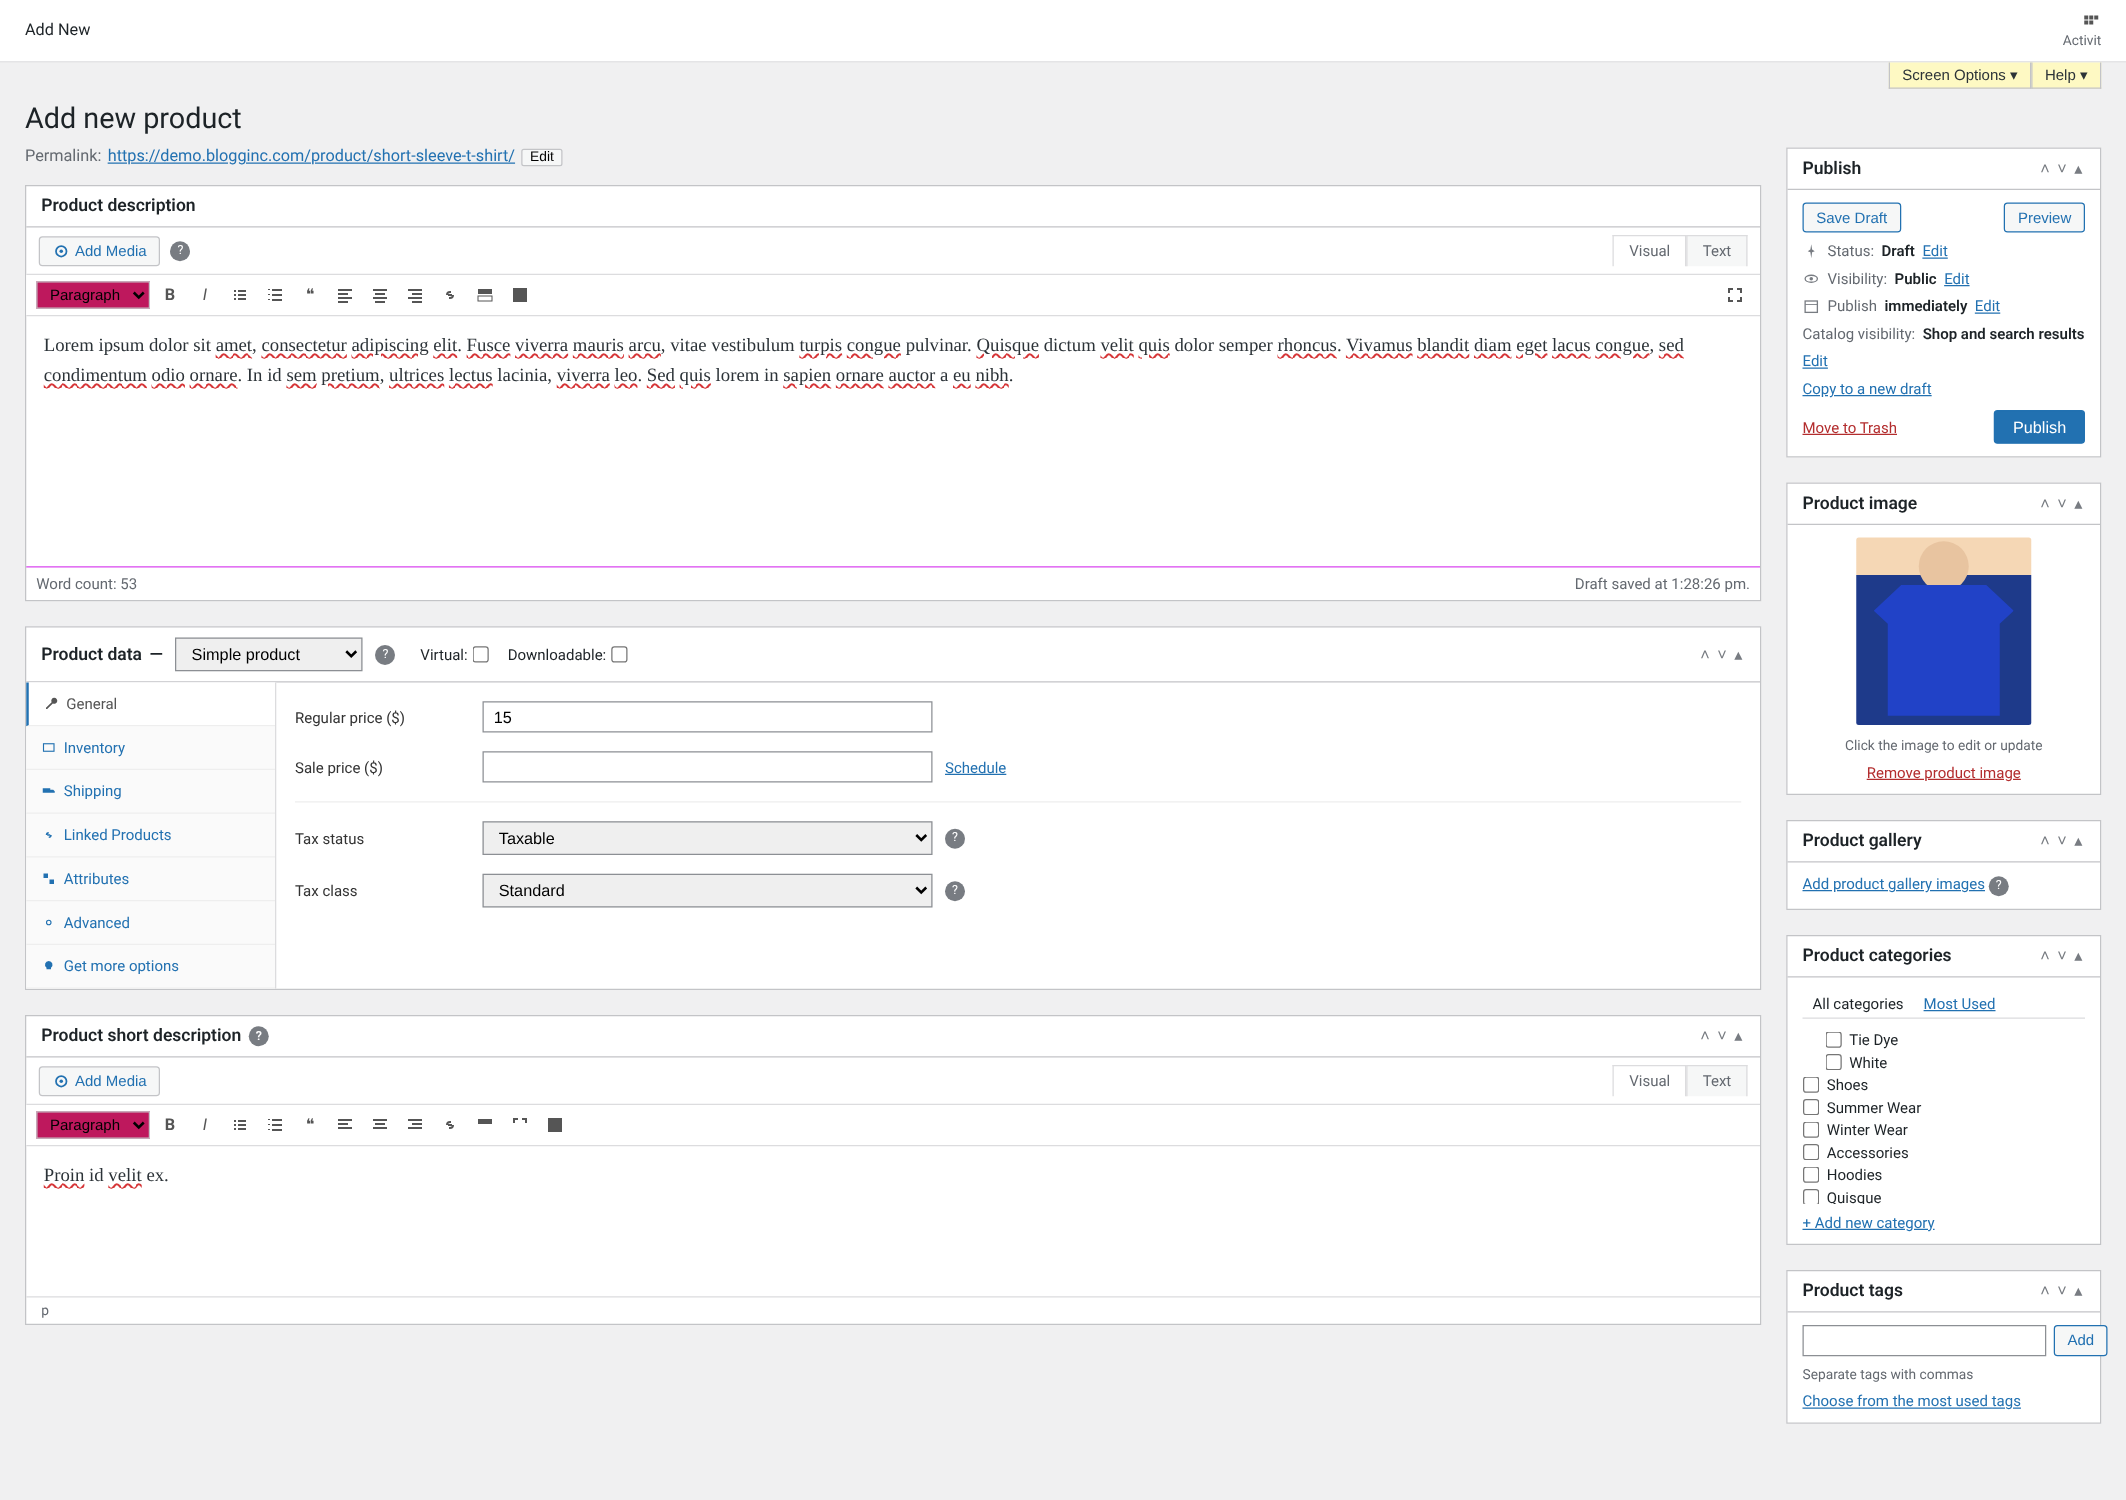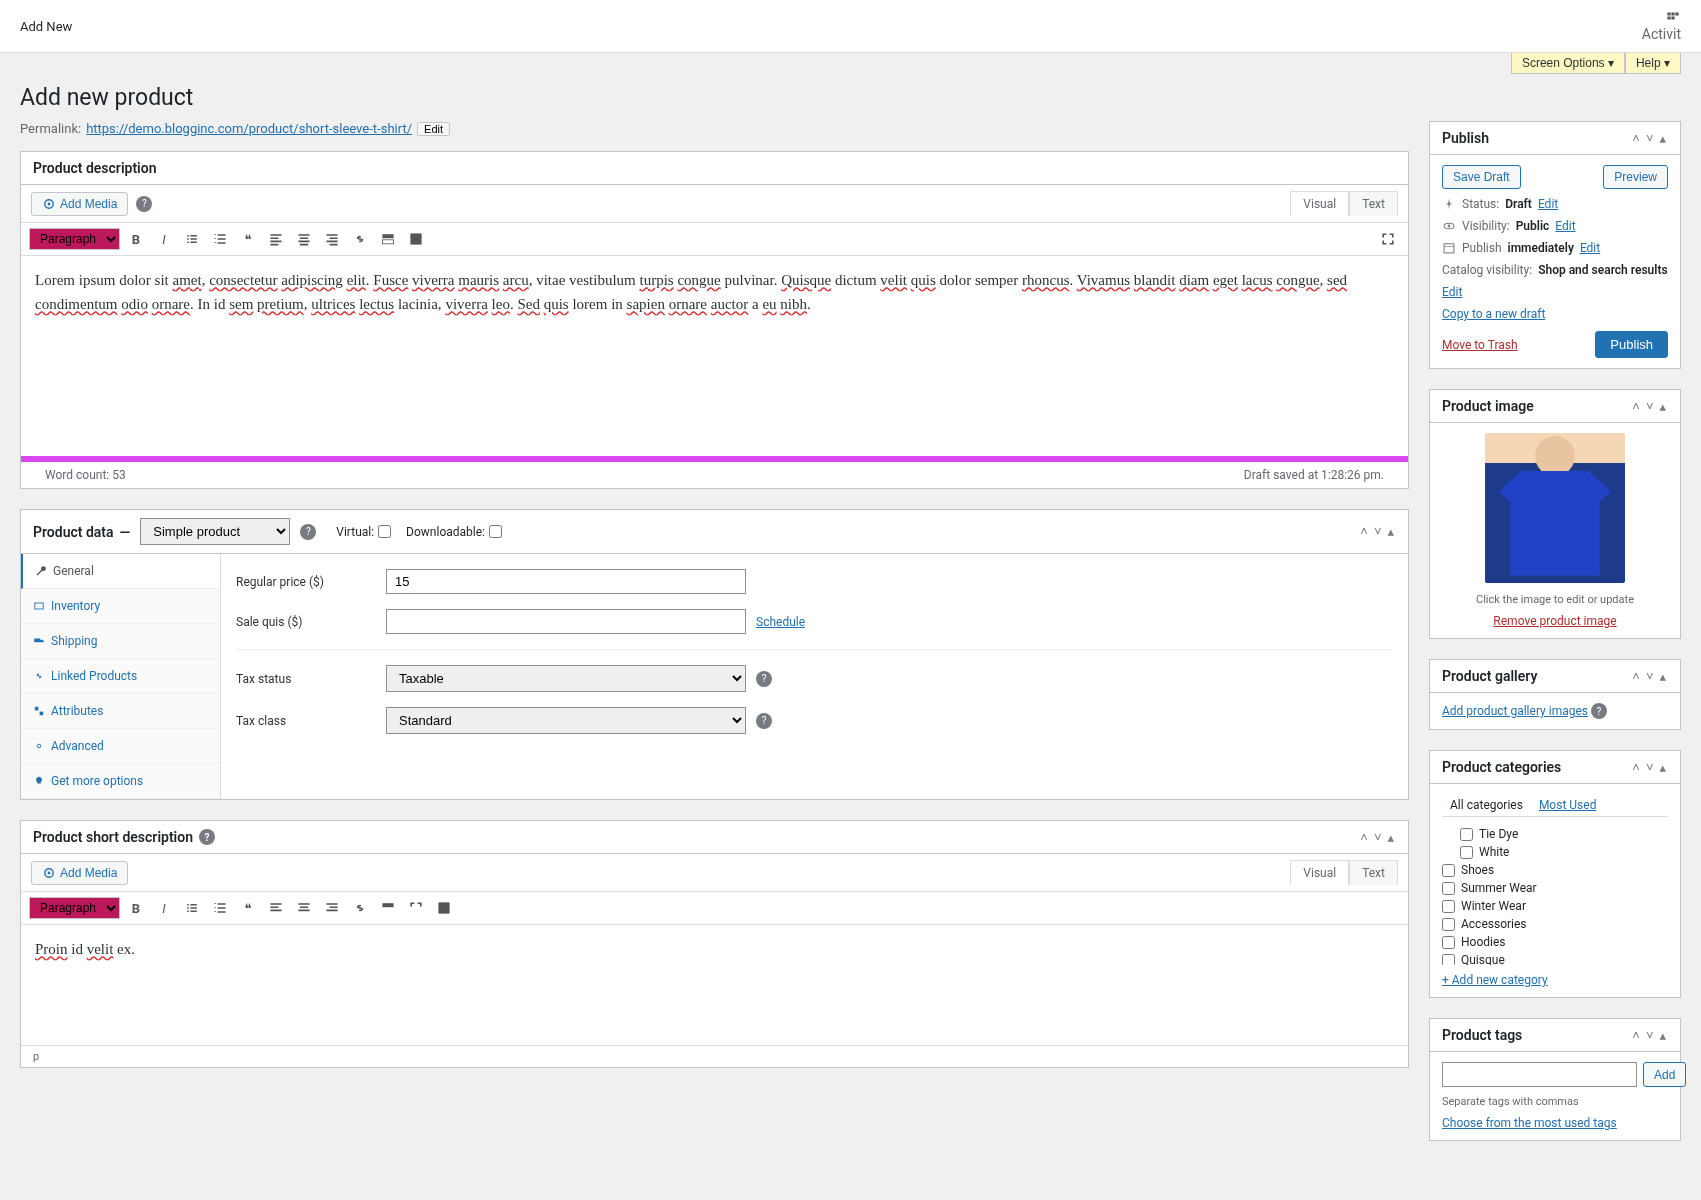--- a/index.html
+++ b/index.html
@@ -1,18 +1,18 @@
 <!DOCTYPE html>
 <html><head>
 <meta charset="utf-8">
 <style>
 * { box-sizing: border-box; margin: 0; padding: 0; }
 body { font-family: -apple-system, BlinkMacSystemFont, "Segoe UI", Roboto, sans-serif; font-size: 13px; color: #1d2327; background: #f0f0f1; }
 .top-bar { background: #fff; padding: 10px 20px; border-bottom: 1px solid #dcdcde; display: flex; justify-content: space-between; align-items: center; }
-.top-bar-right { display: flex; flex-direction: column; align-items: flex-end; font-size: 14px; color: #646970; text-align: right; }
+.top-bar-right { display: flex; flex-direction: column; align-items: flex-end; font-size: 11px; color: #646970; text-align: right; }
 .activity-icon { width: 16px; height: 16px; }
 .page-wrap { padding: 0 20px; }
 .screen-meta { display: flex; justify-content: flex-end; gap: 0; margin-bottom: 5px; }
 .screen-meta button { background: #fef9c3; border: 1px solid #c3c4c7; border-top: none; padding: 3px 10px; font-size: 12px; color: #2c3338; cursor: pointer; }
 .page-title { font-size: 23px; font-weight: 400; margin: 10px 0; color: #1d2327; }
 .main-layout { display: flex; gap: 20px; }
 .main-col { flex: 1; min-width: 0; }
 .side-col { width: 252px; flex-shrink: 0; }
 .title-input { width: 100%; font-size: 20px; padding: 8px 14px; border: 1px solid #8c8f94; border-radius: 3px; background: #fff; margin-bottom: 5px; }
 .permalink-row { font-size: 13px; color: #646970; margin-bottom: 15px; display: flex; align-items: center; gap: 5px; }
@@ -27,21 +27,21 @@
 .editor-top { display: flex; justify-content: space-between; align-items: center; padding: 6px 10px; }
 .add-media-btn { border: 1px solid #c3c4c7; background: #f6f7f7; color: #2271b1; padding: 4px 10px; border-radius: 3px; cursor: pointer; font-size: 12px; display: inline-flex; align-items: center; gap: 4px; }
 .editor-tabs { display: flex; }
 .editor-tab { border: 1px solid #dcdcde; border-bottom: none; background: #f6f7f7; padding: 5px 12px; font-size: 12px; cursor: pointer; color: #646970; }
 .editor-tab.active { background: #fff; }
 .editor-buttons { display: flex; align-items: center; gap: 4px; padding: 4px 8px; border-top: 1px solid #dcdcde; border-bottom: 1px solid #dcdcde; background: #fff; }
 .format-select { border: 1px solid #c3c4c7; padding: 2px 6px; font-size: 12px; background: #be185d; }
 .tb-btn { width: 24px; height: 24px; display: flex; align-items: center; justify-content: center; cursor: pointer; color: #555; border-radius: 2px; }
 .editor-content { padding: 12px 14px; min-height: 200px; font-family: Georgia, serif; font-size: 15px; line-height: 1.6; color: #2c3338; }
 .editor-content .spell { text-decoration: underline wavy #d63638; }
-.editor-footer { border-top: 6px solid #d946ef; padding: 6px 24px; display: flex; justify-content: space-between; font-size: 12px; color: #646970; }
+.editor-footer { border-top: 1px solid #d946ef; padding: 6px 8px; display: flex; justify-content: space-between; font-size: 12px; color: #646970; }
 .product-data-header { display: flex; align-items: center; gap: 10px; }
 .product-type-select { border: 1px solid #8c8f94; padding: 4px 8px; font-size: 13px; min-width: 150px; }
 .pd-options { display: flex; gap: 15px; margin-left: 10px; font-size: 12px; align-items: center; }
 .pd-options label { display: flex; align-items: center; gap: 4px; }
 .product-data-body { display: flex; }
 .pd-tabs { width: 200px; border-right: 1px solid #dcdcde; background: #fafafa; }
 .pd-tab { padding: 10px 12px; border-bottom: 1px solid #eee; font-size: 12px; color: #2271b1; cursor: pointer; display: flex; align-items: center; gap: 6px; }
 .pd-tab.active { background: #fff; color: #555; border-left: 2px solid #2271b1; }
 .pd-panel { flex: 1; padding: 15px; }
 .pd-field { display: flex; align-items: center; margin-bottom: 15px; gap: 10px; }
@@ -263,21 +263,21 @@
                 </svg>
                 <span>Get more options</span>
               </div>
           </div>
           <div class="pd-panel">
             <div class="pd-field">
               <label>Regular price ($)</label>
               <input type="text" value="15" style="">
             </div>
             <div class="pd-field">
-              <label>Sale quis ($)</label>
+              <label>Sale price ($)</label>
               <input type="text" value="" style="">
               <span class="help">Schedule</span>
             </div>
             <div class="pd-field" style="border-top:1px solid #eee;padding-top:15px;">
               <label>Tax status</label>
               <select><option>Taxable</option></select>
               <span class="help-icon">?</span>
             </div>
             <div class="pd-field">
               <label>Tax class</label>

